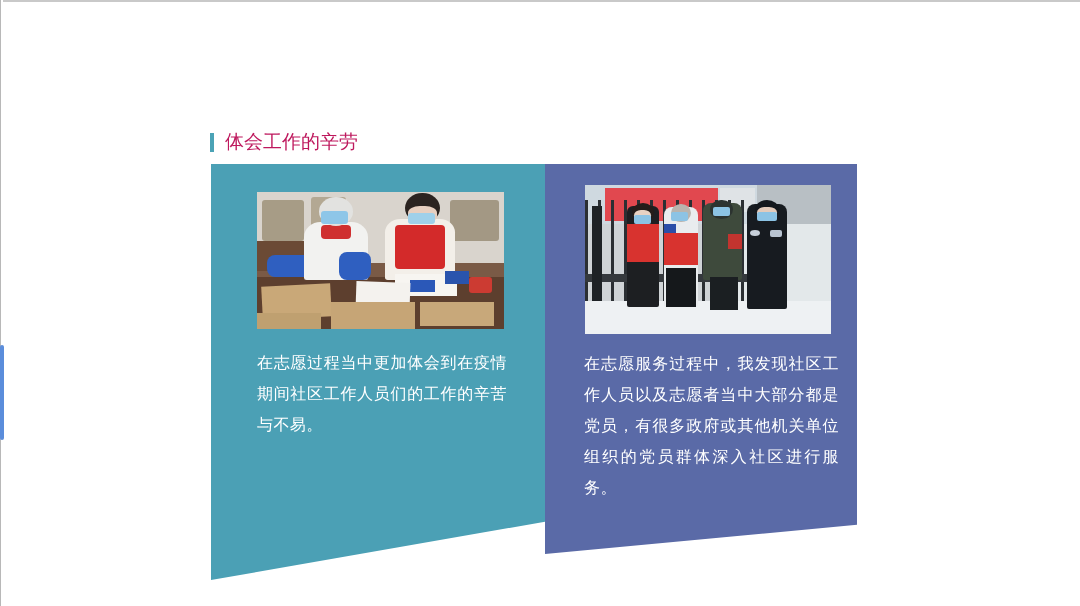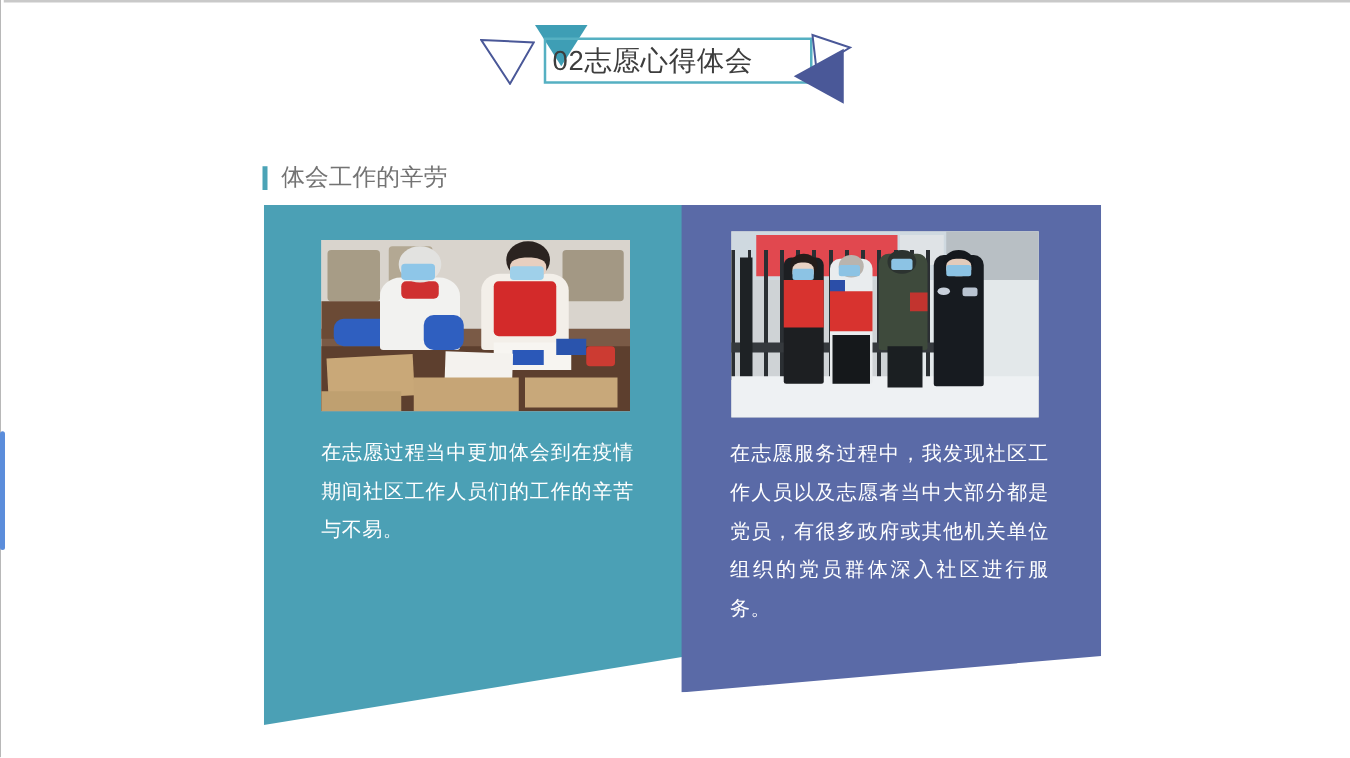--- a/index.html
+++ b/index.html
@@ -108,38 +108,37 @@
     transform: scaleX(-1);
   }
 
   
   .col-head {
     position: absolute;
     display: flex;
     align-items: center;
     gap: 11px;
     font-size: 19px;
-    color: #737373;
+    color: #be185d;
     white-space: nowrap;
   }
   .col-head .bar {
     display: inline-block;
     width: 4px;
     height: 19px;
   }
   .col-head.left  { left: 210px; top: 129px; }
   .col-head.right { left: 540px; top: 129px; }
   .col-head.left  .bar { background: #4ba3b6; }
   .col-head.right .bar { background: #4a5898; }
 
   
   .panel {
     position: absolute;
     top: 164px;
-    padding-left: 24px;
   }
   .panel-left {
     left: 211px;
     width: 334px;
     height: 416px;
     background: #4ba0b5;
     clip-path: polygon(0 0, 100% 0, 100% 86%, 0 100%);
   }
   .panel-right {
     left: 545px;
@@ -242,38 +241,20 @@
 </style>
 </head>
 <body>
 
 <div id="slide">
 
   <div class="edge-top"></div>
   <div class="edge-left"></div>
   <div class="scroll-thumb"></div>
 
-  <div class="header">
-
-    <svg class="tri-outline-left" viewBox="0 0 44 38">
-      <polygon points="1,2 43,4 24,37" fill="none" stroke="#4a5898" stroke-width="1.6"></polygon>
-    </svg>
-
-    <div class="tri-solid-teal"></div>
-
-    <div class="title-box"></div>
-
-    <div class="title-text">02志愿心得体会</div>
-
-    <svg class="tri-outline-right" viewBox="0 0 34 30">
-      <polygon points="2,2 32,12 5,28" fill="none" stroke="#4a5898" stroke-width="1.6"></polygon>
-    </svg>
-
-    <div class="tri-solid-navy"></div>
-  </div>
 
   <div class="col-head left">
     <span class="bar"></span>
     <span>体会工作的辛劳</span>
   </div>
 
 
   <div class="panel panel-left">
 
     <div class="photo photo-left">

